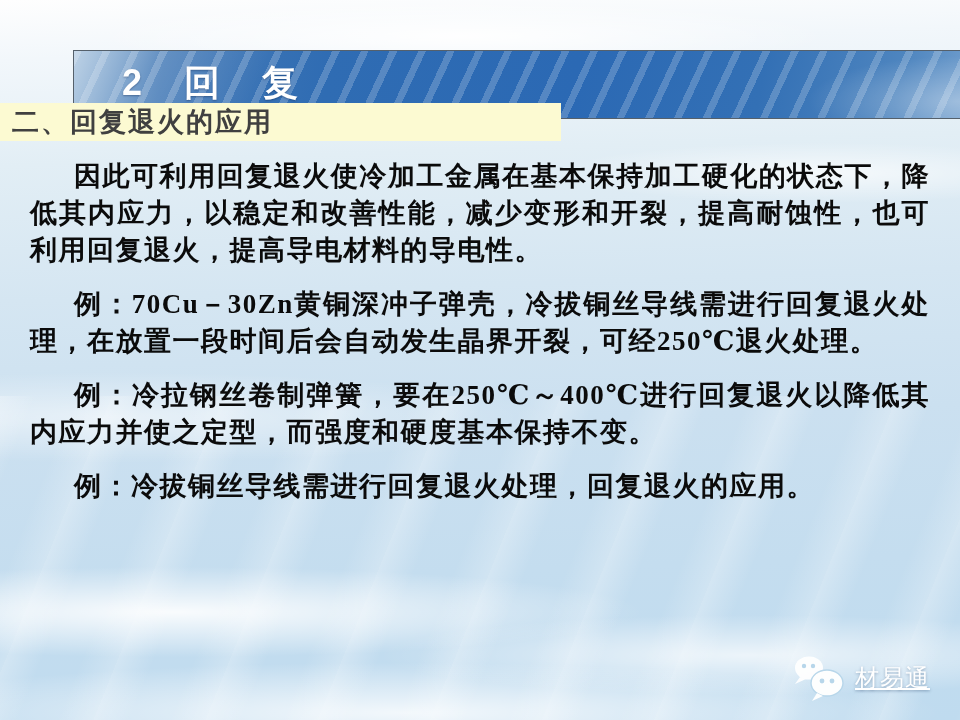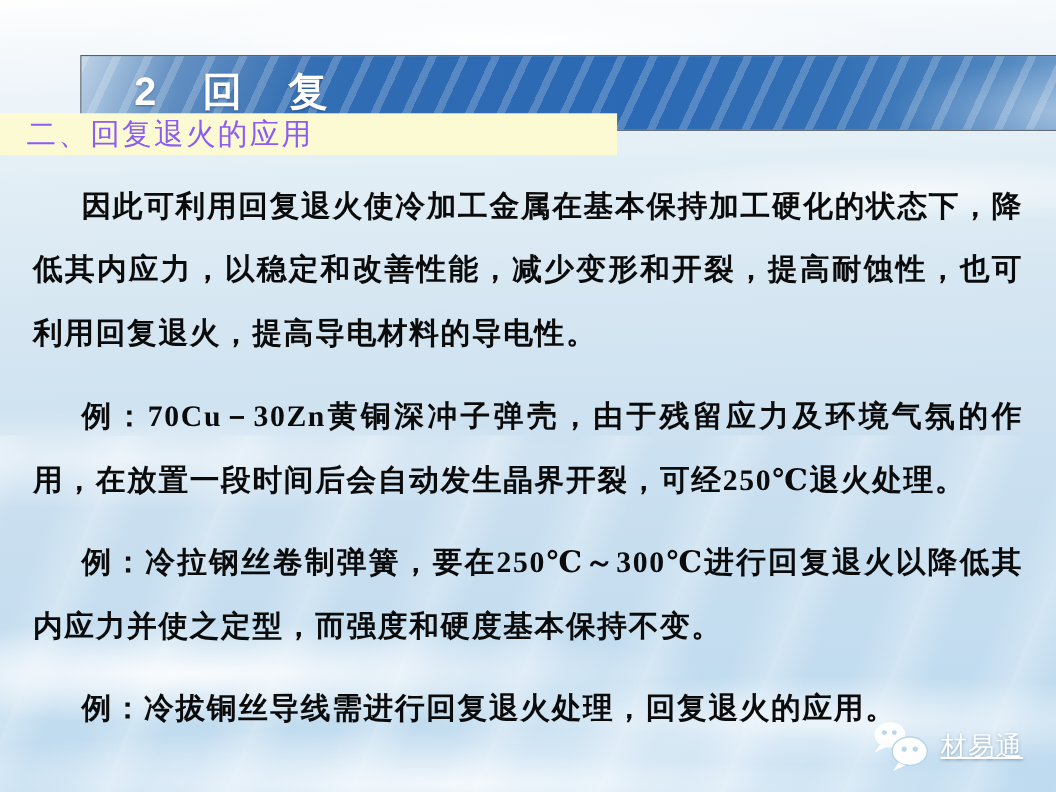--- a/index.html
+++ b/index.html
@@ -63,40 +63,41 @@
   
   .subtitle-box {
     position: absolute;
     left: 0; top: 103px;
     width: 561px; height: 38px;
     background: #FCFAD2;
     z-index: 2;
   }
   .subtitle-text {
     display: block;
-    padding-left: 24px;
+    padding-left: 12px;
     line-height: 38px;
     font-size: 27px;
     letter-spacing: 2px;
-    color: #8b5cf6;
+    color: #404040;
     white-space: nowrap;
+    font-weight: bold;
   }
 
   
   .body-text {
     position: absolute;
     left: 30px; top: 158px;
     width: 900px;
     z-index: 2;
   }
   .body-text p {
     margin: 0;
     font-family: "Liberation Serif", "DejaVu Serif", serif;
     font-size: 27px;
-    line-height: 58px;
+    line-height: 37px;
     font-weight: bold;
     color: #0B0B0B;
     letter-spacing: 1.5px;
     text-indent: 44px;
     text-align: justify;
   }
   .body-text p + p { margin-top: 17px; }
 
   
   .watermark {
@@ -123,22 +124,22 @@
   <div class="banner">
     <div class="banner-title">2 回 复</div>
   </div>
 
   <div class="subtitle-box">
     <span class="subtitle-text">二、回复退火的应用</span>
   </div>
 
   <div class="body-text">
     <p>因此可利用回复退火使冷加工金属在基本保持加工硬化的状态下，降低其内应力，以稳定和改善性能，减少变形和开裂，提高耐蚀性，也可利用回复退火，提高导电材料的导电性。</p>
-    <p>例：70Cu－30Zn黄铜深冲子弹壳，由于残留应力及环境气氛的作用，在放置一段时间后会自动发生晶界开裂，可经250℃退火处理。</p>
-    <p>例：冷拉钢丝卷制弹簧，要在250℃～300℃进行回复退火以降低其内应力并使之定型，而强度和硬度基本保持不变。</p>
+    <p>例：70Cu－30Zn黄铜深冲子弹壳，冷拔铜丝导线需进行回复退火处理，在放置一段时间后会自动发生晶界开裂，可经250℃退火处理。</p>
+    <p>例：冷拉钢丝卷制弹簧，要在250℃～400℃进行回复退火以降低其内应力并使之定型，而强度和硬度基本保持不变。</p>
     <p>例：冷拔铜丝导线需进行回复退火处理，回复退火的应用。</p>
   </div>
 
   <div class="watermark">
     <span class="wx-icon">
       <svg viewBox="0 0 56 48" width="56" height="48" aria-hidden="true">
 
         <g fill="#FFFFFF" opacity="0.95">
           <ellipse cx="18" cy="14" rx="14" ry="11.5"></ellipse>
           <path d="M9 23 L4 30 L15 25 Z"></path>

